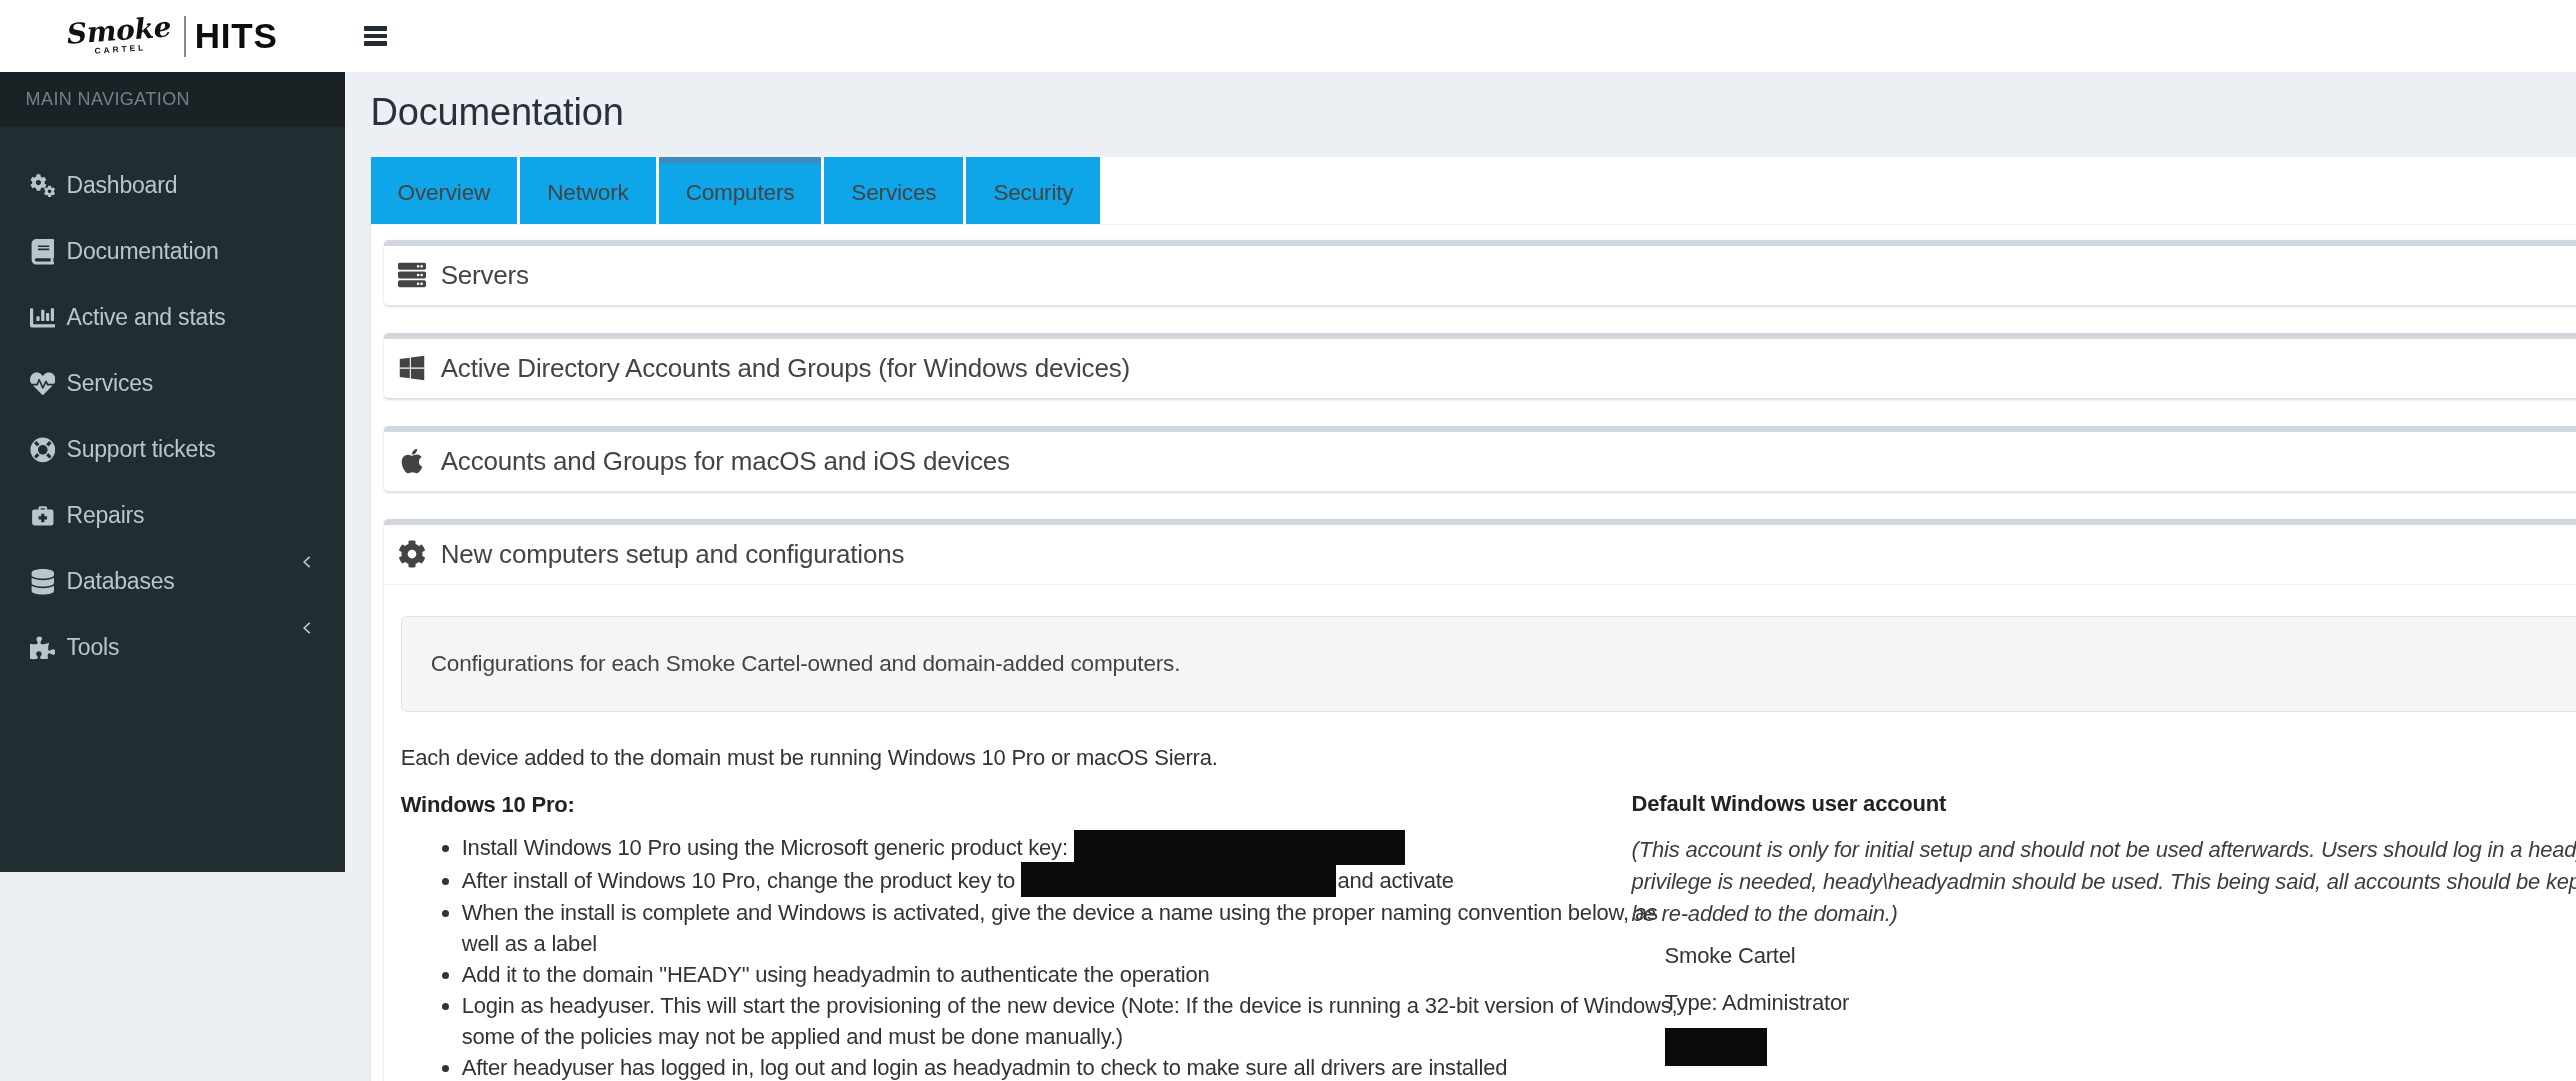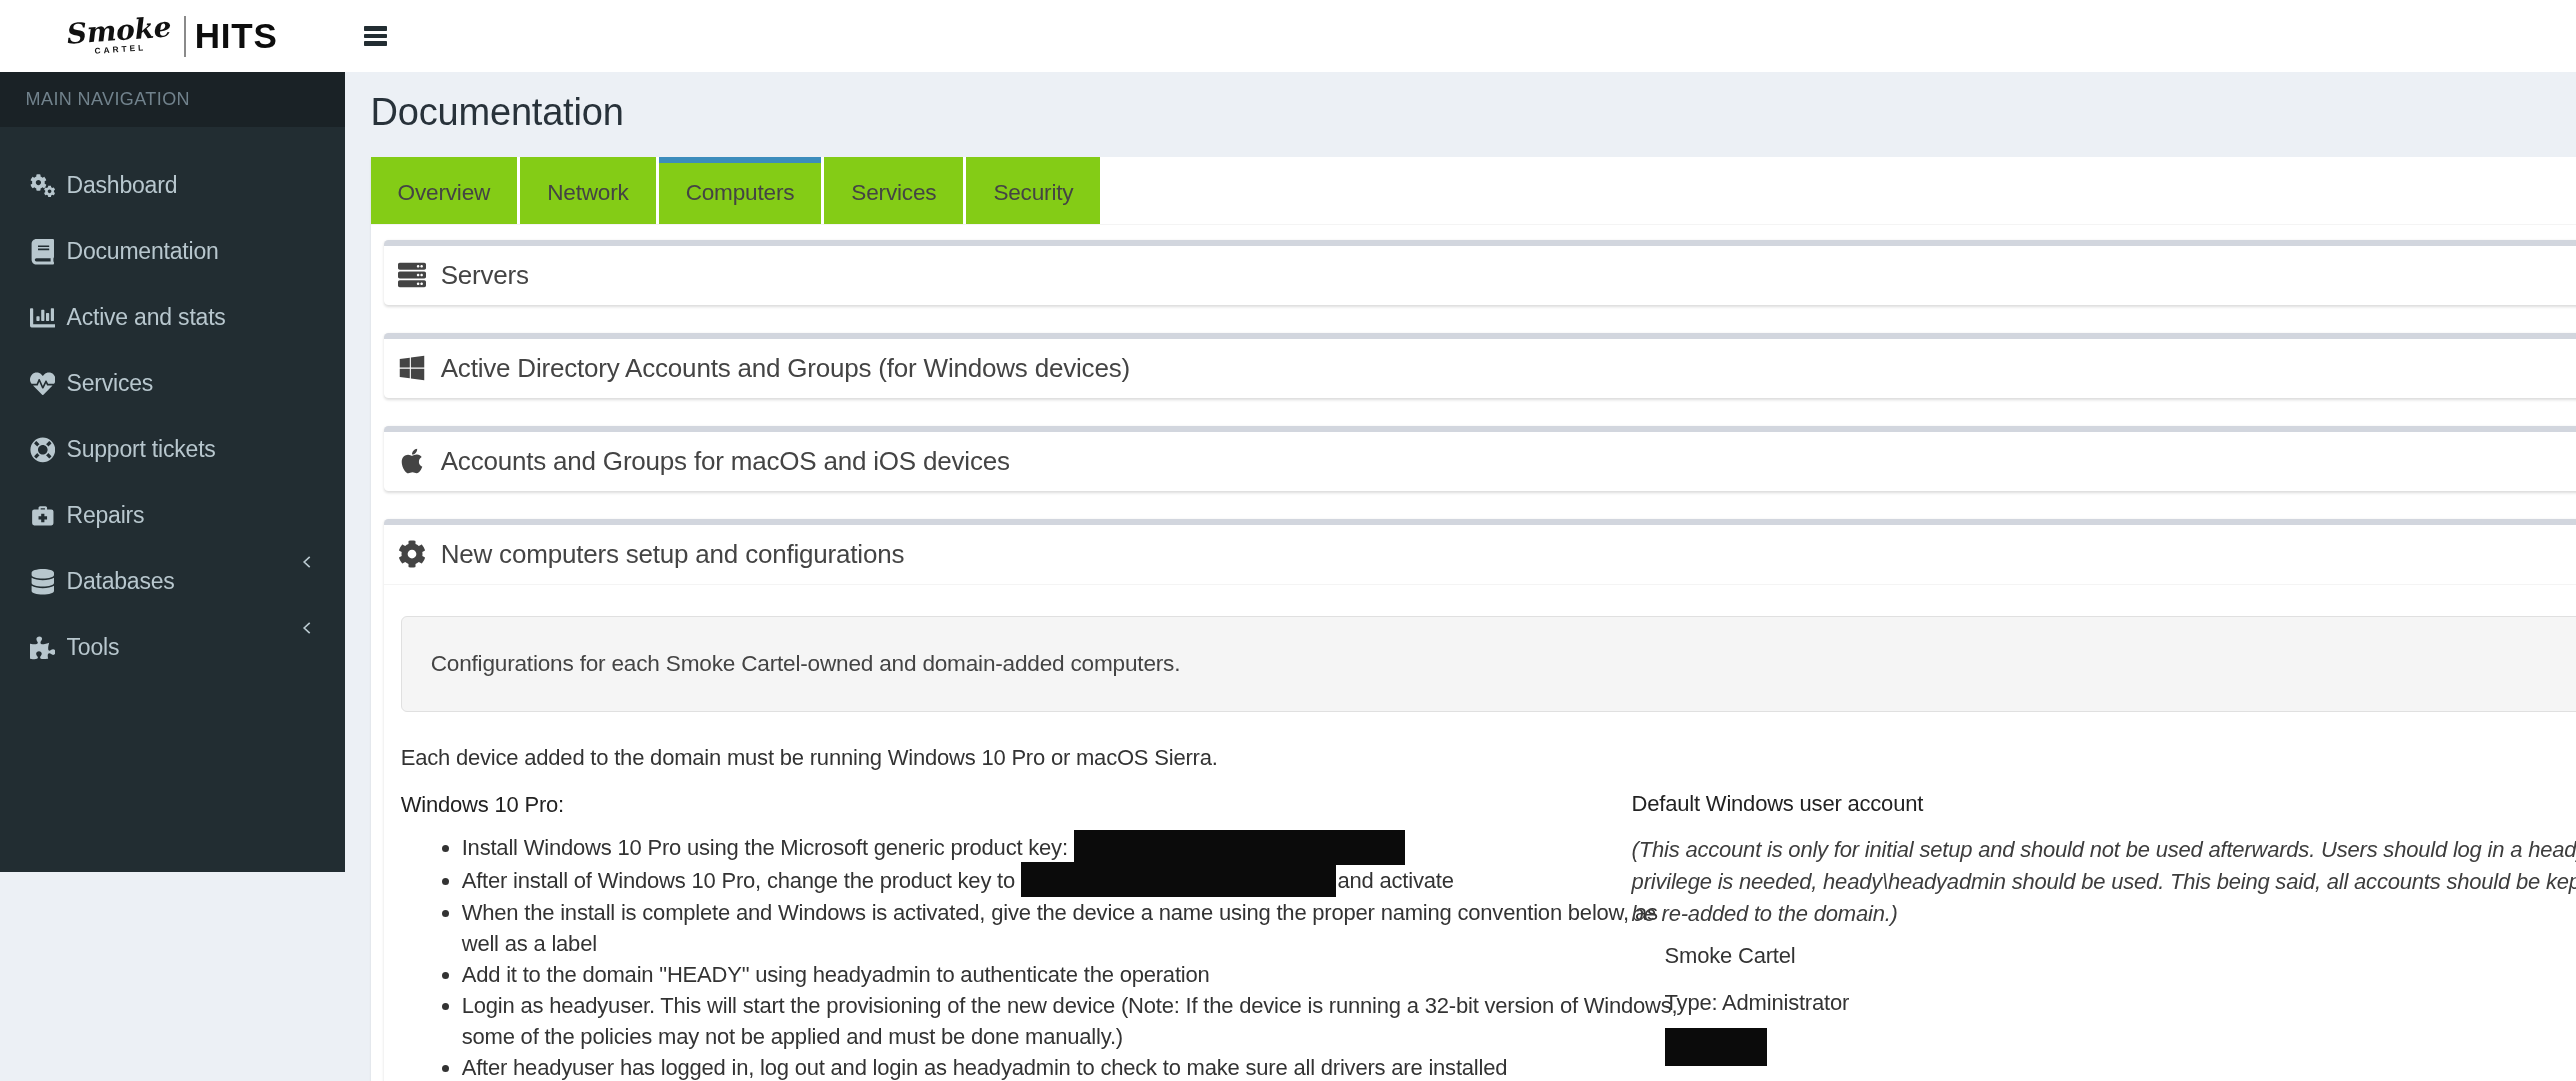--- a/index.html
+++ b/index.html
@@ -41,40 +41,40 @@
   
   .content { position:absolute; left:345px; top:72px; width:2231px; height:1009px;
     background:#ecf0f5; overflow:hidden; }
   .content-header { padding:18px 0 0 25.6px; }
   .page-title { font-size:38px; line-height:44px; font-weight:500; color:#28323a; }
 
   .tabbox { margin:22.6px 0 0 25.6px; width:2522px; background:#fff;
     box-shadow:0 1.5px 2.3px rgba(0,0,0,0.10); }
   .tab-row { height:68px; display:flex; border-bottom:1.5px solid #f4f4f4; }
   .tab { padding:0 27px; display:flex; align-items:center; font-size:22.6px; color:#444;
-    border-top:6.8px solid transparent; margin-right:3px; cursor:pointer; background:#84cc16; }
+    border-top:6.8px solid transparent; margin-right:3px; cursor:pointer; background:#0ea5e9; }
   .tab.active { border-top-color:#3c8dbc; font-weight:400; }
 
   .tab-content { padding:15px 13.5px; background:#fff; }
   .panel { background:#fff; border-top:6.8px solid #d2d6de; border-radius:4.5px;
     box-shadow:0 1.5px 3px rgba(0,0,0,0.14); margin-bottom:28px; }
   .panel-header { height:59px; display:flex; align-items:center; padding-left:14.3px;
     font-size:26px; color:#444; cursor:pointer; }
   .panel-icon { margin-right:14.3px; display:flex; }
   .panel-icon svg { width:28px; height:28px; }
   .panel-body { border-top:1.5px solid #f4f4f4; padding:16.6px; min-height:527px; }
 
   .callout { background:#f5f5f5; border:1.5px solid #e0e0e0; border-radius:6px;
     padding:34px 29px; margin:15px 0 30px 0; font-size:22.6px; color:#444; }
 
   .columns { display:flex; }
   .col { width:50%; }
 
   .intro-line { font-size:22px; line-height:32px; }
-  .bold-head { font-size:22px; line-height:32px; font-weight:normal; margin-top:15px; color:#222; }
+  .bold-head { font-size:22px; line-height:32px; font-weight:bold; margin-top:15px; color:#222; }
 
   .steps { list-style:disc; margin-top:11.3px; padding-left:61px; }
   .steps li { font-size:22px; line-height:31px; white-space:pre; color:#333; }
   .redact { display:inline-block; background:#0b0b0b; height:35px; vertical-align:middle;
     margin-top:-4.5px; }
   .redact.r1 { width:331px; }
   .redact.r2 { width:315px; margin-right:1.5px; }
 
   .col-right { padding-top:46px; }
   .acct-note { margin-top:13.5px; font-style:italic; color:#3d3d3d; }

